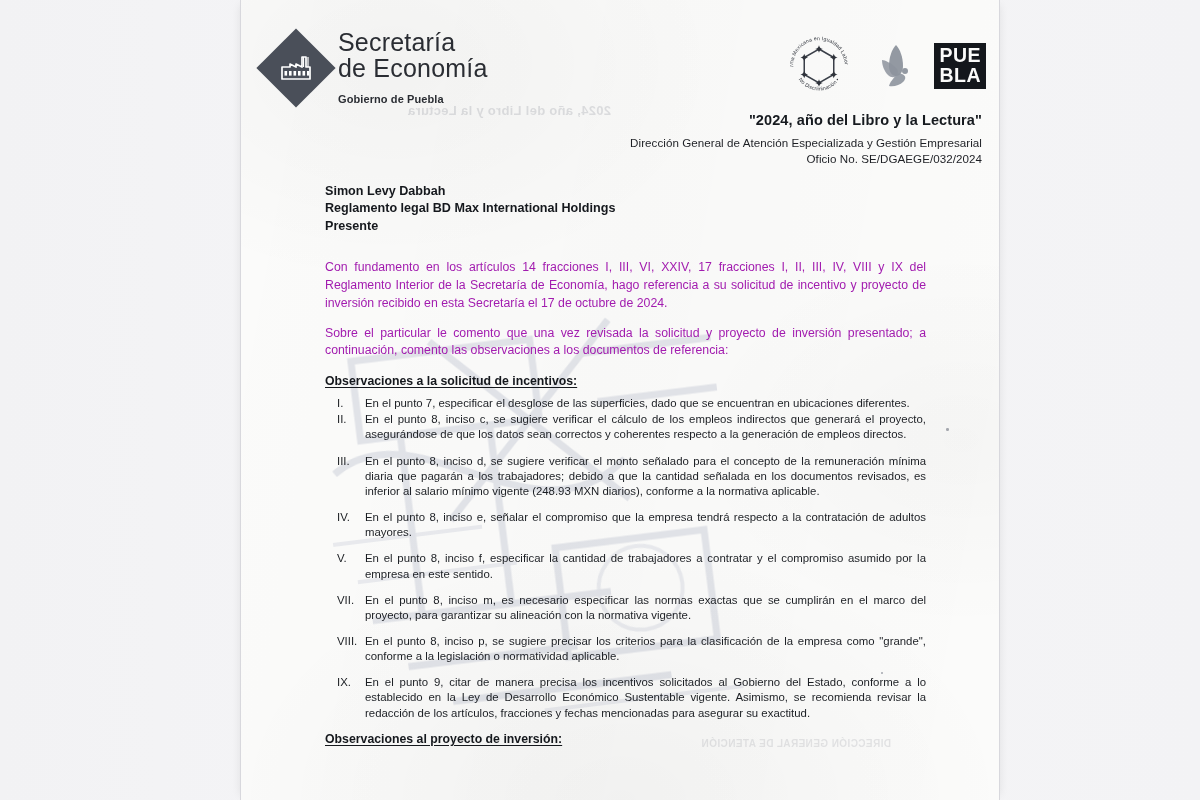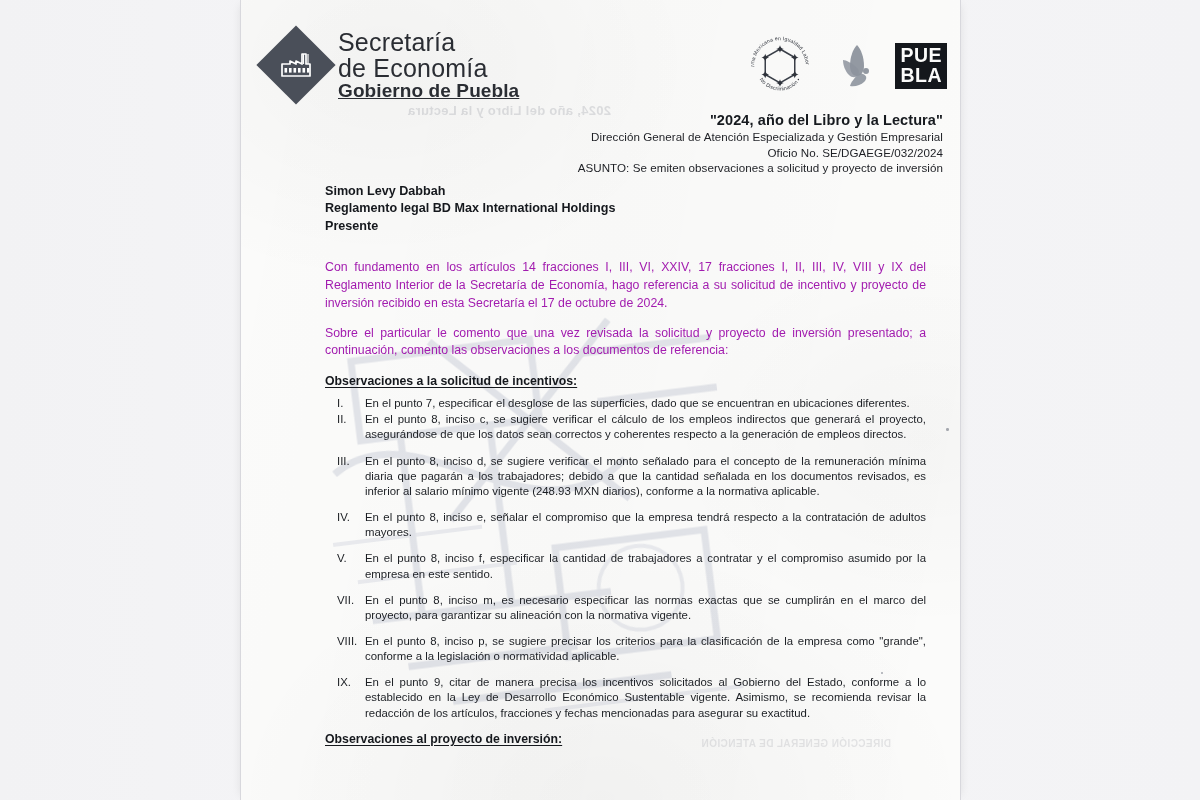--- a/index.html
+++ b/index.html
@@ -25,20 +25,21 @@
   #page-sheet {
     position: absolute;
     left: 241px;
     top: 0;
     width: 719px;
     height: 800px;
     background: #fbfbfa;
     box-shadow: -1px 0 0 #d8d8dd, 1px 0 0 #d8d8dd,
                 -5px 0 9px -5px rgba(0,0,0,.10), 5px 0 9px -5px rgba(0,0,0,.10);
     overflow: hidden;
+    padding-left: 39px;
   }
   
   #paper-grain {
     position: absolute; inset: 0;
     background:
       radial-gradient(ellipse 70% 45% at 20% 8%, rgba(0,0,0,.030), rgba(0,0,0,0) 62%),
       radial-gradient(ellipse 60% 40% at 95% 55%, rgba(0,0,0,.022), rgba(0,0,0,0) 60%),
       radial-gradient(ellipse 80% 50% at 50% 100%, rgba(0,0,0,.030), rgba(0,0,0,0) 65%),
       linear-gradient(100deg, rgba(255,255,255,0) 0%, rgba(0,0,0,.012) 48%, rgba(255,255,255,0) 100%);
     pointer-events: none;
@@ -115,26 +116,25 @@
   }
   #se-logo-mark svg { transform: rotate(-45deg); }
   .lh-lines { line-height: 1.02; }
   #lh-line1, #lh-line2 {
     font-size: 25px;
     font-weight: 400;
     color: #2a2d33;
     letter-spacing: .2px;
   }
   #lh-line3 {
-    font-size: 19px;
+    font-size: 11px;
     font-weight: 700;
     color: #2a2d33;
-    margin-top: 0;
+    margin-top: 13px;
     letter-spacing: .1px;
-    text-decoration: underline;
   }
 
   #right-emblems {
     position: absolute;
     right: 13px;
     top: 32px;
     display: flex;
     align-items: center;
     gap: 28px;
   }
@@ -164,21 +164,21 @@
     font-weight: 700;
     color: #161a1f;
     letter-spacing: .1px;
   }
   #ref-line-1, #ref-line-2, #ref-line-3 {
     font-size: 11.6px;
     color: #1d1f24;
     line-height: 1.34;
     letter-spacing: .05px;
   }
-  #ref-line-1 { margin-top: 1px; }
+  #ref-line-1 { margin-top: 7px; }
 
   
   #addressee {
     position: absolute;
     left: 84px;
     top: 183px;
     font-size: 12.6px;
     font-weight: 700;
     line-height: 1.38;
     color: #15181d;
@@ -351,21 +351,20 @@
             <div>PUE</div>
             <div>BLA</div>
           </div>
         </div>
       </div>
 
       <div id="ref-block">
         <div id="slogan">"2024, año del Libro y la Lectura"</div>
         <div id="ref-line-1">Dirección General de Atención Especializada y Gestión Empresarial</div>
         <div id="ref-line-2">Oficio No. SE/DGAEGE/032/2024</div>
-        <div id="ref-line-3">ASUNTO: Se emiten observaciones a solicitud y proyecto de inversión</div>
       </div>
 
       <div id="addressee">
         <div>Simon Levy Dabbah</div>
         <div>Reglamento legal BD Max International Holdings</div>
         <div>Presente</div>
       </div>
 
       <div id="body-area">
 

